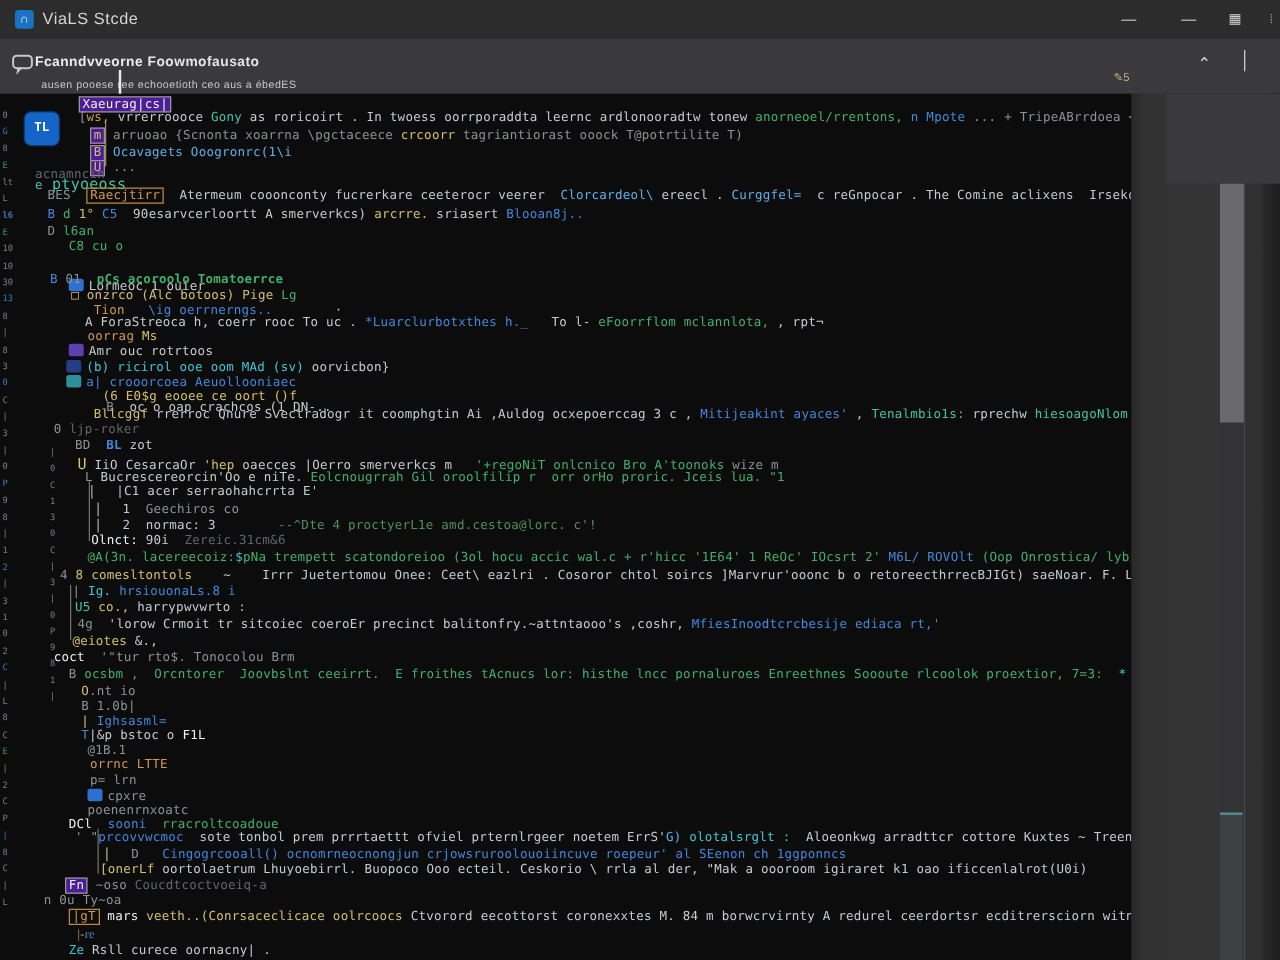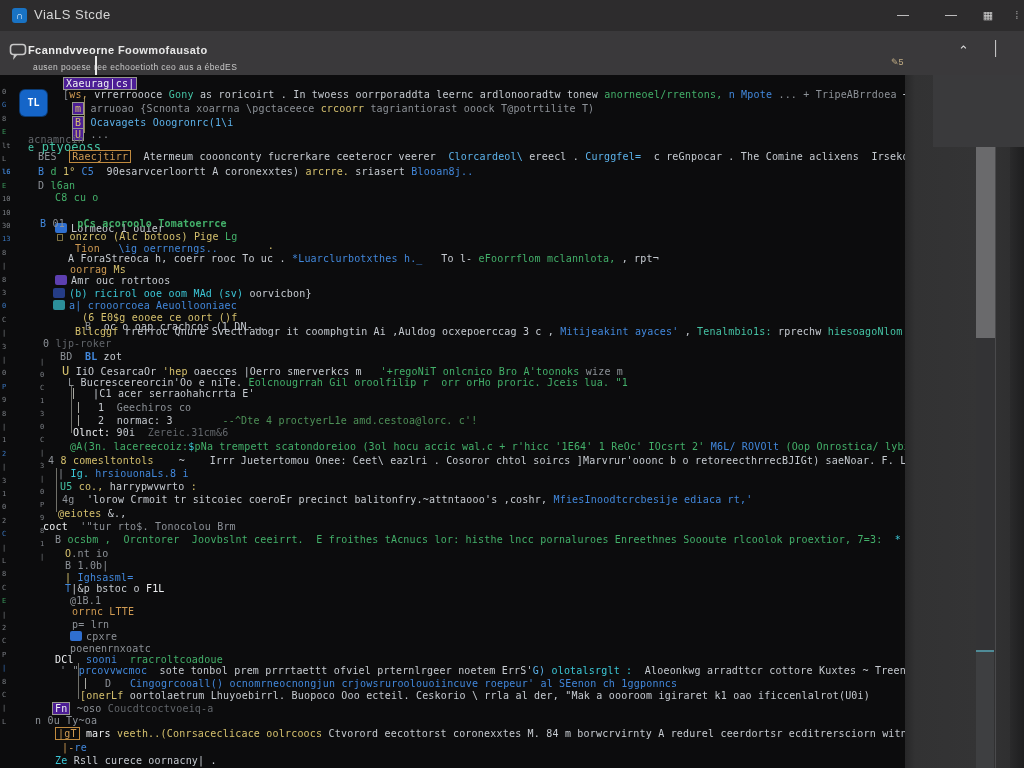--- a/index.html
+++ b/index.html
@@ -93,21 +93,21 @@
     <div class="file-badge">TL</div>
     <div>
         <div class="cl" style="left: 63px; top: 3px;"><span class="c-wt box">Xaeurag|cs|</span></div>
         <div class="cl" style="left: 63px; top: 14px;"><span class="c-gr">[</span><span class="c-o">ws,</span><span class="c-w"> vrrerroooce </span><span class="c-tg">Gony</span><span class="c-w"> as roricoirt . In twoess oorrporaddta leernc ardlonooradtw tonew </span><span class="c-g">anorneoel/rrentons,</span><span class="c-b"> n Mpote</span><span class="c-gr"> ... + TripeABrrdoea</span><span class="c-w"> ++ thy = </span></div>
         <div class="cl" style="left: 72px; top: 28px;"><span class="c-y box">m</span><span class="c-gr"> arruoao {Scnonta xoarrna \pgctaceece</span><span class="c-y"> crcoorr</span><span class="c-gr"> tagriantiorast ooock T@potrtilite T)</span></div>
         <div class="cl" style="left: 72px; top: 42px;"><span class="c-y box">B</span><span class="c-w"> </span><span class="c-lb">Ocavagets</span><span class="c-lb"> Ooogronrc(1\i</span></div>
         <div class="cl" style="left: 72px; top: 54px;"><span class="c-y box">U</span><span class="c-gr"> ...</span></div>
         <div class="cl" style="left: 28px; top: 59px;"><span class="c-dgr">acnamncin</span></div>
         <div class="cl" style="left: 28px; top: 65px;"><span class="c-tg">e</span><span class="c-tg big"> ptyoeoss</span></div>
         <div class="cl" style="left: 38px; top: 76px;"><span class="c-gr">BES</span><span class="c-w">  </span><span class="c-o obox">Raecjtirr</span><span class="c-w">  Atermeum cooonconty fucrerkare ceeterocr veerer  </span><span class="c-lb">Clorcardeol\</span><span class="c-w"> ereecl . </span><span class="c-lb">Curggfel=</span><span class="c-w">  c reGnpocar . The Comine aclixens  Irsekort  'a</span></div>
-        <div class="cl" style="left: 38px; top: 91px;"><span class="c-b">B</span><span class="c-g"> d</span><span class="c-y"> 1°</span><span class="c-b"> C5</span><span class="c-w">  90esarvcerloortt A coronexxtes)</span><span class="c-y"> arcrre.</span><span class="c-w"> sriasert </span><span class="c-b">Blooan8j..</span></div>
+        <div class="cl" style="left: 38px; top: 91px;"><span class="c-b">B</span><span class="c-g"> d</span><span class="c-y"> 1°</span><span class="c-b"> C5</span><span class="c-w">  90esarvcerloortt A smerverkcs)</span><span class="c-y"> arcrre.</span><span class="c-w"> sriasert </span><span class="c-b">Blooan8j..</span></div>
         <div class="cl" style="left: 38px; top: 105px;"><span class="c-gr">D</span><span class="c-g"> l6an</span></div>
         <div class="cl" style="left: 55px; top: 117px;"><span class="c-g">C8</span><span class="c-g"> cu o</span></div>
         <div class="cl" style="left: 55px; top: 148px;"><span class="sq sq-blue"></span><span class="c-w">Lormeoc 1 ouier</span></div>
         <div class="cl" style="left: 40px; top: 143px;"><span class="c-b">B</span><span class="c-gr"> 01</span><span class="c-w">  </span><span class="c-g bold">pCs acoroolo Tomatoerrce</span></div>
         <div class="cl" style="left: 57px; top: 156px;"><span class="c-y">□</span><span class="c-w"> </span><span class="c-y">onzrco (Alc botoos) Pige </span><span class="c-g">Lg</span></div>
         <div class="cl" style="left: 75px; top: 168px;"><span class="c-o">Tion</span><span class="c-b">   \ig oerrnerngs..</span><span class="c-y">        ·</span></div>
         <div class="cl" style="left: 68px; top: 178px;"><span class="c-w">A ForaStreoca h, coerr rooc To uc .</span><span class="c-b"> *Luarclurbotxthes h._</span><span class="c-w">   To l- </span><span class="c-g">eFoorrflom mclannlota,</span><span class="c-w"> , rpt¬</span></div>
         <div class="cl" style="left: 70px; top: 189px;"><span class="c-o">oorrag</span><span class="c-y"> Ms</span></div>
         <div class="cl" style="left: 55px; top: 200px;"><span class="sq sq-purple"></span><span class="c-w">Amr ouc rotrtoos</span></div>
         <div class="cl" style="left: 53px; top: 213px;"><span class="sq sq-navy"></span><span class="c-cy">(b) ricirol ooe oom MAd (sv)</span><span class="c-w"> oorvicbon}</span></div>
@@ -140,21 +140,21 @@
         <div class="cl" style="left: 72px; top: 544px;"><span class="c-gr">p= lrn</span></div>
         <div class="cl" style="left: 70px; top: 556px;"><span class="sq sq-blue"></span><span class="c-gr">cpxre</span></div>
         <div class="cl" style="left: 70px; top: 568px;"><span class="c-gr">poenenrnxoatc</span></div>
         <div class="cl" style="left: 55px; top: 579px;"><span class="c-wt">DCl</span><span class="c-b">  sooni</span><span class="c-g">  rracroltcoadoue</span></div>
         <div class="cl" style="left: 60px; top: 590px;"><span class="c-gr">' "</span><span class="c-b">prcovvwcmoc</span><span class="c-w">  sote tonbol prem prrrtaettt ofviel prternlrgeer noetem ErrS'</span><span class="c-lb">G)</span><span class="c-cy"> olotalsrglt :</span><span class="c-w">  Aloeonkwg arradttcr cottore Kuxtes ~ Treen r -tle 1)</span></div>
         <div class="cl" style="left: 85px; top: 603px;"><span class="c-gr lbox">D</span><span class="c-b">   Cingogrcooall() ocnomrneocnongjun crjowsruroolouoiincuve roepeur' al SEenon ch 1ggponncs</span></div>
         <div class="cl" style="left: 80px; top: 615px;"><span class="c-y">[onerLf</span><span class="c-w"> oortolaetrum Lhuyoebirrl. Buopoco Ooo ecteil. Ceskorio \ rrla al der, "Mak a oooroom igiraret k1 oao ificcenlalrot(U0i)</span></div>
         <div class="cl" style="left: 52px; top: 628px;"><span class="c-wt box">Fn</span><span class="c-gr"> ~oso </span><span class="c-dgr">Coucdtcoctvoeiq-a</span></div>
         <div class="cl" style="left: 35px; top: 640px;"><span class="c-gr">n 0u Ty~oa</span></div>
         <div class="cl" style="left: 55px; top: 653px;"><span class="c-o obox">|gT</span><span class="c-wt"> mars </span><span class="c-y">veeth</span><span class="c-y">..(Conrsaceclicace oolrcoocs</span><span class="c-w"> Ctvorord eecottorst coronexxtes M. 84 m borwcrvirnty A redurel ceerdortsr ecditrersciorn witneol ' =</span></div>
-        <div class="cl" style="left: 62px; top: 667px;"><span class="c-o">|-</span><span class="c-b">re</span></div>
+        <div class="cl" style="left: 62px; top: 667px; font-family: Liberation Serif, serif;"><span class="c-o">|-</span><span class="c-b">re</span></div>
         <div class="cl" style="left: 55px; top: 680px;"><span class="c-cy">Ze</span><span class="c-w"> Rsll curece oornacny| .</span></div>
       </div>
     <div>
         <div class="gl c-gr" style="left: 2px; top: 13px;">0</div>
         <div class="gl c-b" style="left: 2px; top: 26.4px;">G</div>
         <div class="gl c-gr" style="left: 2px; top: 39.8px;">8</div>
         <div class="gl c-g" style="left: 2px; top: 53.2px;">E</div>
         <div class="gl c-gr" style="left: 2px; top: 66.6px;">lt</div>
         <div class="gl c-gr" style="left: 2px; top: 80px;">L</div>
         <div class="gl c-b" style="left: 2px; top: 93.4px; font-weight: bold;">l6</div>

